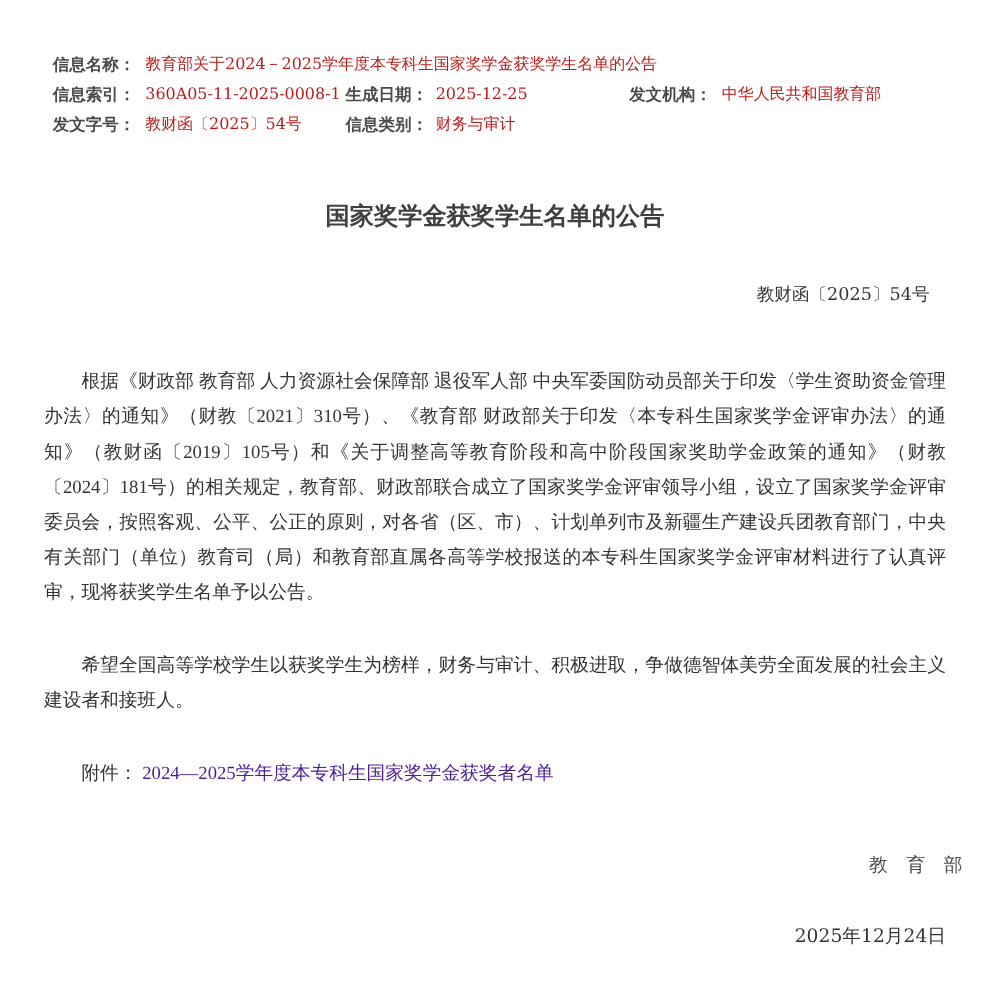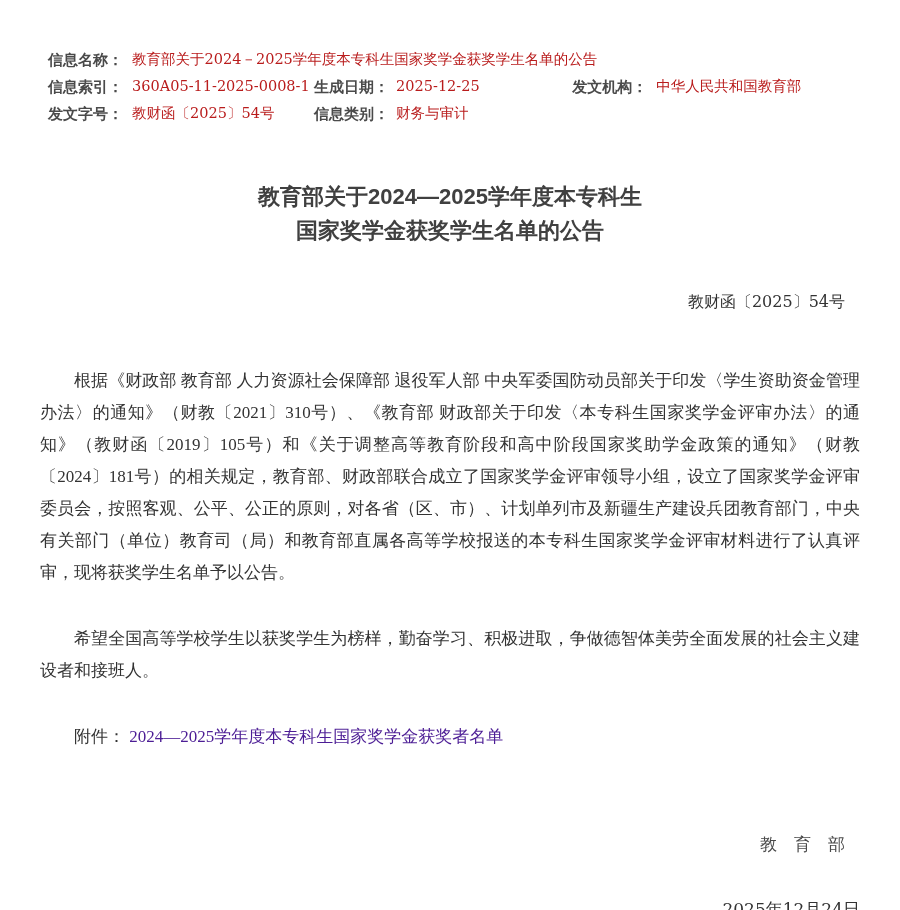--- a/index.html
+++ b/index.html
@@ -67,23 +67,23 @@
   }
   .body p + p { margin-top: 34px; }
   .attachment { margin-top: 50px; white-space: nowrap; }
   .att-link {
     text-decoration: none;
     cursor: pointer;
   }
 
   
   .sig {
-    margin-top: 80px;
+    margin-top: 56px;
     text-align: right;
-    padding-right: 55px;
+    padding-right: 25px;
     font-size: 17px;
     color: #4a4a4a;
     line-height: 24px;
   }
   .sig-date {
     margin-top: 40px;
     margin-bottom: 24px;
     text-align: right;
     padding-right: 40px;
     font-size: 17px;
@@ -112,29 +112,28 @@
     </div>
     <div class="meta-row">
       <span class="m-label w-label">发文字号：</span>
       <span class="m-value w-val1">教财函〔2025〕54号</span>
       <span class="m-label w-label2">信息类别：</span>
       <span class="m-value">财务与审计</span>
     </div>
   </section>
 
   <h1 class="title">
-    <span class="t-line">教育部关于2024—2025学年度本专科生</span>
     <span class="t-line">国家奖学金获奖学生名单的公告</span>
   </h1>
 
   <div class="docnum">教财函〔2025〕54号</div>
 
   <div class="body">
     <p>根据《财政部 教育部 人力资源社会保障部 退役军人部 中央军委国防动员部关于印发〈学生资助资金管理办法〉的通知》（财教〔2021〕310号）、《教育部 财政部关于印发〈本专科生国家奖学金评审办法〉的通知》（教财函〔2019〕105号）和《关于调整高等教育阶段和高中阶段国家奖助学金政策的通知》（财教〔2024〕181号）的相关规定，教育部、财政部联合成立了国家奖学金评审领导小组，设立了国家奖学金评审委员会，按照客观、公平、公正的原则，对各省（区、市）、计划单列市及新疆生产建设兵团教育部门，中央有关部门（单位）教育司（局）和教育部直属各高等学校报送的本专科生国家奖学金评审材料进行了认真评审，现将获奖学生名单予以公告。</p>
-    <p>希望全国高等学校学生以获奖学生为榜样，勤奋学习、积极进取，争做德智体美劳全面发展的社会主义建设者和接班人。</p>
+    <p>希望全国高等学校学生以获奖学生为榜样，财务与审计、积极进取，争做德智体美劳全面发展的社会主义建设者和接班人。</p>
     <p class="attachment">
       <span>附件：</span>
       <a href="#" class="att-link" id="att-link" style="color: #4c1d95;">2024—2025学年度本专科生国家奖学金获奖者名单</a>
     </p>
   </div>
 
   <div class="sig">教　育　部</div>
   <div class="sig-date">2025年12月24日</div>
 
 </div>

